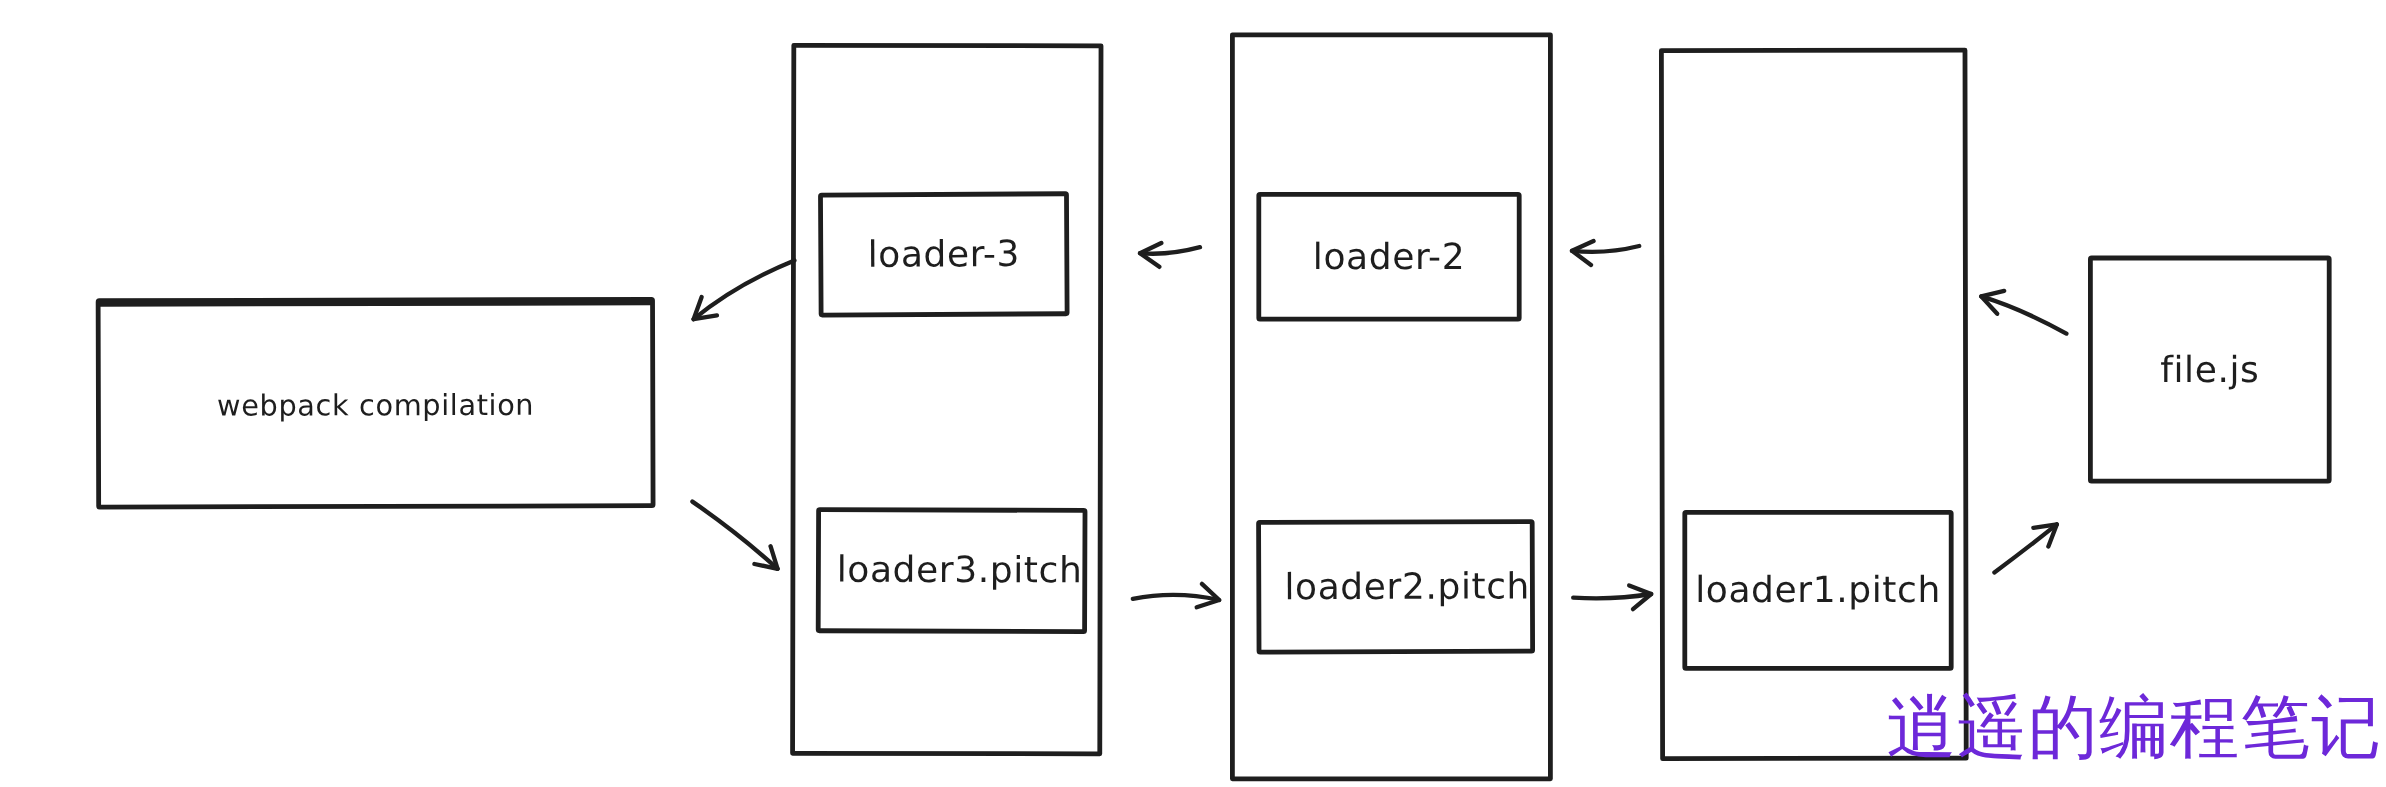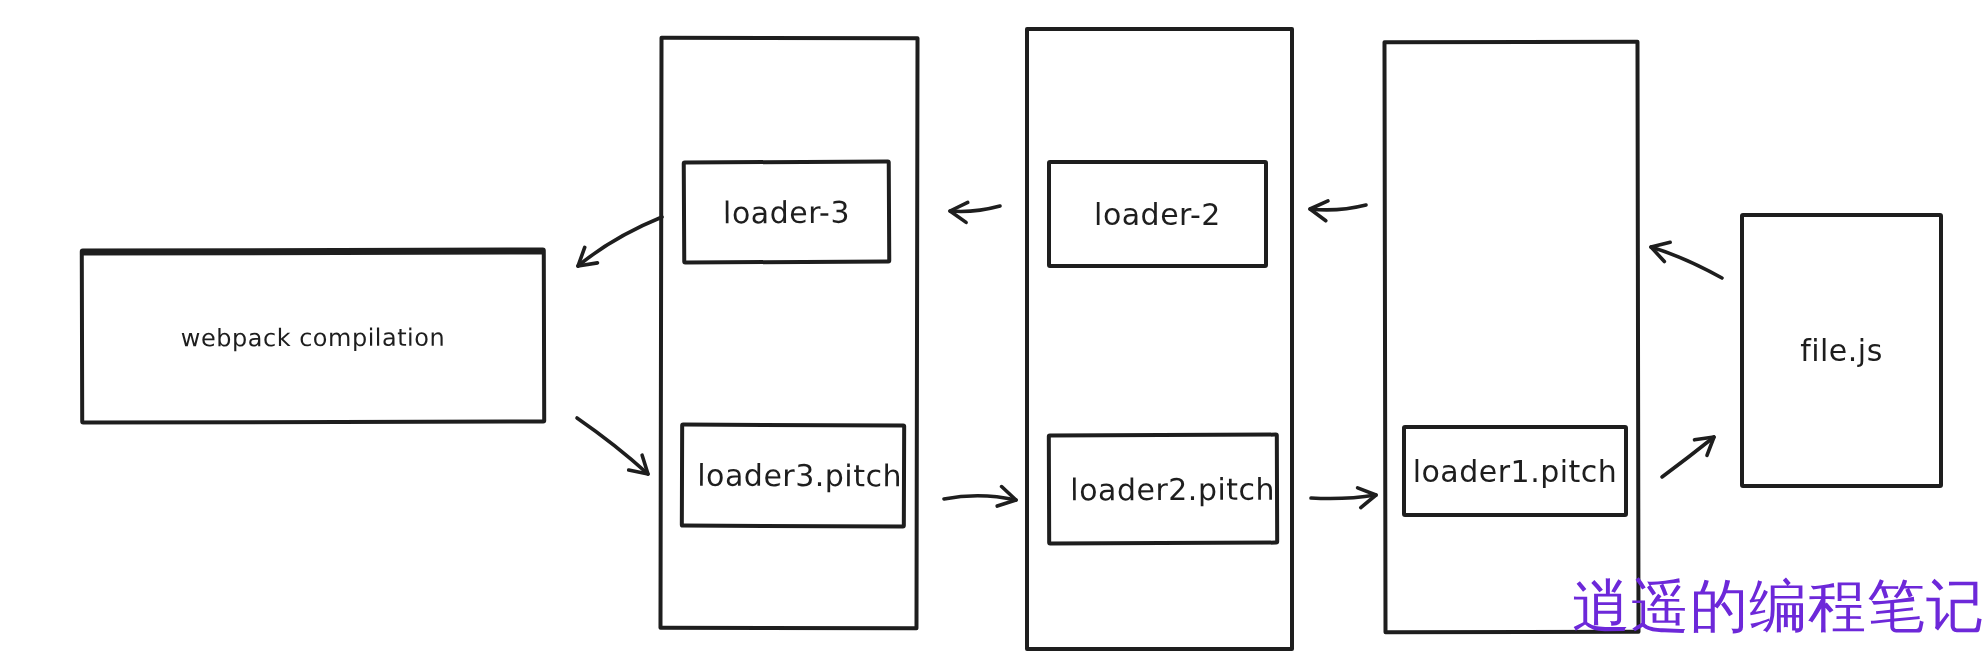--- a/index.html
+++ b/index.html
@@ -23,23 +23,23 @@
   .lane-3{left:659px;top:36px;width:260px;height:594px;transform:rotate(0.1deg);}
   .lane-2{left:1025px;top:27px;width:269px;height:624px;}
   .lane-1{left:1383px;top:40px;width:257px;height:594px;transform:rotate(-0.1deg);}
 
   
   .loader3-box{left:682px;top:160px;width:209px;height:104px;transform:rotate(-0.3deg);}
   .pitch3-box {left:680px;top:423px;width:226px;height:105px;transform:rotate(0.2deg);justify-content:flex-end;}
   .loader2-box{left:1047px;top:160px;width:221px;height:108px;}
   .pitch2-box {left:1047px;top:433px;width:232px;height:112px;transform:rotate(-0.2deg);justify-content:flex-end;}
   .loader1-box{left:1403px;top:165px;width:213px;height:103px;transform:rotate(0.25deg);}
-  .pitch1-box {left:1402px;top:425px;width:226px;height:92px;justify-content:center;}
+  .pitch1-box {left:1402px;top:425px;width:226px;height:134px;justify-content:center;}
 
-  .file-box{left:1740px;top:213px;width:203px;height:275px;border-width:4px;}
+  .file-box{left:1740px;top:213px;width:203px;height:190px;border-width:4px;}
 
   .arrow-layer{position:absolute;left:0;top:0;pointer-events:none;}
 
   .watermark{position:absolute;left:1572px;top:568px;font-size:58px;
              letter-spacing:1px;color:#6d28d9;white-space:nowrap;
              font-family:"DejaVu Sans","Liberation Sans",sans-serif;}
 </style>
 </head>
 <body>
 

